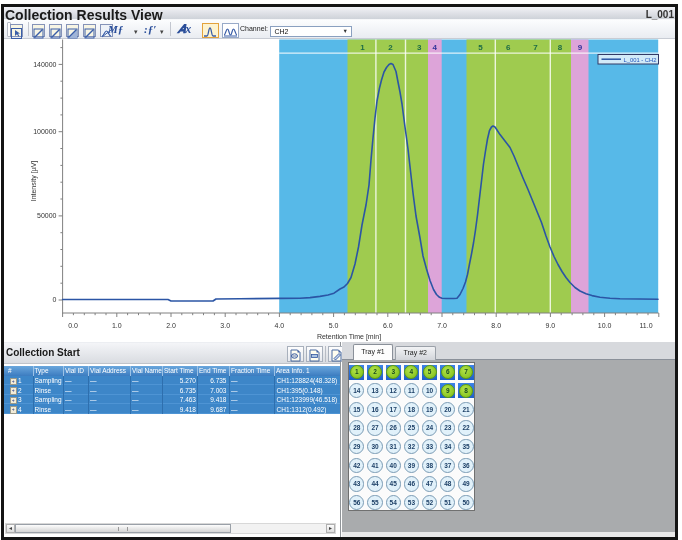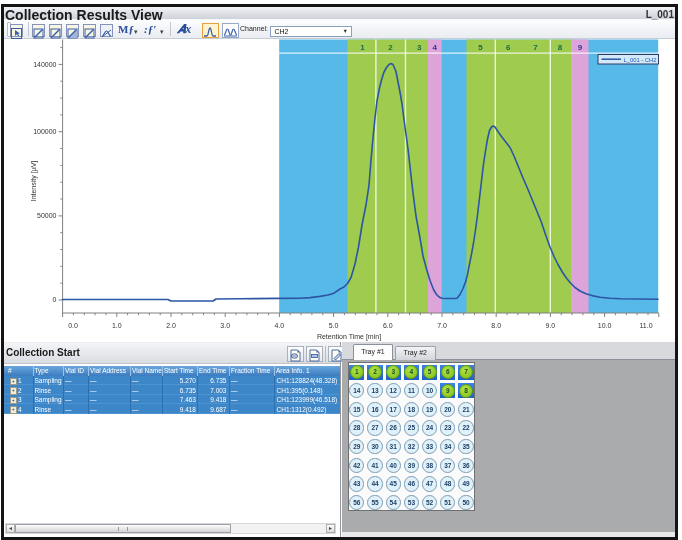--- a/index.html
+++ b/index.html
@@ -41,21 +41,21 @@
         <line x1="1.5" y1="9.5" x2="9.5" y2="1.5" stroke="#3a5ea8" stroke-width="1.2"></line>
       </svg></div>
 <div style="position:absolute;left:83px;top:23.5px;width:13px;height:13px;background:#f7f5e4;border:1px solid #8593b8;box-sizing:border-box"><svg width="11" height="11" viewBox="0 0 11 11">
         <rect x="1" y="1" width="9" height="9" fill="none" stroke="#3a5ea8" stroke-width="1"></rect>
         <line x1="1.5" y1="9.5" x2="9.5" y2="1.5" stroke="#3a5ea8" stroke-width="1.4"></line>
       </svg></div>
 <div style="position:absolute;left:99.5px;top:23.5px;width:13px;height:13px;background:#eef2f8;border:1px solid #8593b8;box-sizing:border-box"><svg width="11" height="11" viewBox="0 0 11 11">
         <path d="M1 8 C3 8 3.5 3 5.5 3 C7.5 3 7.5 8 10 8" fill="none" stroke="#3a5ea8" stroke-width="1.2"></path>
         <line x1="1" y1="9" x2="10" y2="2" stroke="#3a5ea8" stroke-width="1"></line>
       </svg></div>
-<div style="position:absolute;left:118px;top:23px;font-family:'Liberation Serif',serif;font-weight:bold;font-size:11px;color:#2a4e9a">Mƒ</div>
+<div style="position:absolute;left:108px;top:23px;font-family:'Liberation Serif',serif;font-style:italic;font-weight:bold;font-size:11px;color:#2a4e9a">Mƒ</div>
 <div style="position:absolute;left:134px;top:28px;font-size:7px;color:#444">▾</div>
 <div style="position:absolute;left:144px;top:23px;font-family:'Liberation Serif',serif;font-style:italic;font-weight:bold;font-size:11px;color:#2a4e9a">:ƒ′</div>
 <div style="position:absolute;left:160px;top:28px;font-size:7px;color:#444">▾</div>
 <div style="position:absolute;left:170px;top:22px;width:1px;height:14px;background:#c3c7d0"></div>
 <div style="position:absolute;left:177px;top:22px;font-family:'Liberation Serif',serif;font-style:italic;font-weight:bold;font-size:12px;color:#2a4e9a">𝑨̴x</div>
 <div style="position:absolute;left:201.5px;top:22.5px;width:17px;height:15px;background:#fdf3cf;border:1.5px solid #e3a23c;box-sizing:border-box"><svg width="14" height="12" viewBox="0 0 14 12">
         <path d="M1 10 L4 10 C5.5 10 5.5 2 7 2 C8.5 2 8.5 10 10 10 L13 10" fill="none" stroke="#3a5ea8" stroke-width="1.3"></path>
       </svg></div>
 <div style="position:absolute;left:221.5px;top:22.5px;width:17px;height:15px;background:#fff;border:1px solid #98aac8;box-sizing:border-box"><svg width="15" height="13" viewBox="0 0 15 13">
         <path d="M1 10 C2.5 10 3 4 4.5 4 C6 4 6 10 7.5 10 C9 10 9 4 10.5 4 C12 4 12.5 10 14 10" fill="none" stroke="#3a5ea8" stroke-width="1.2"></path>

